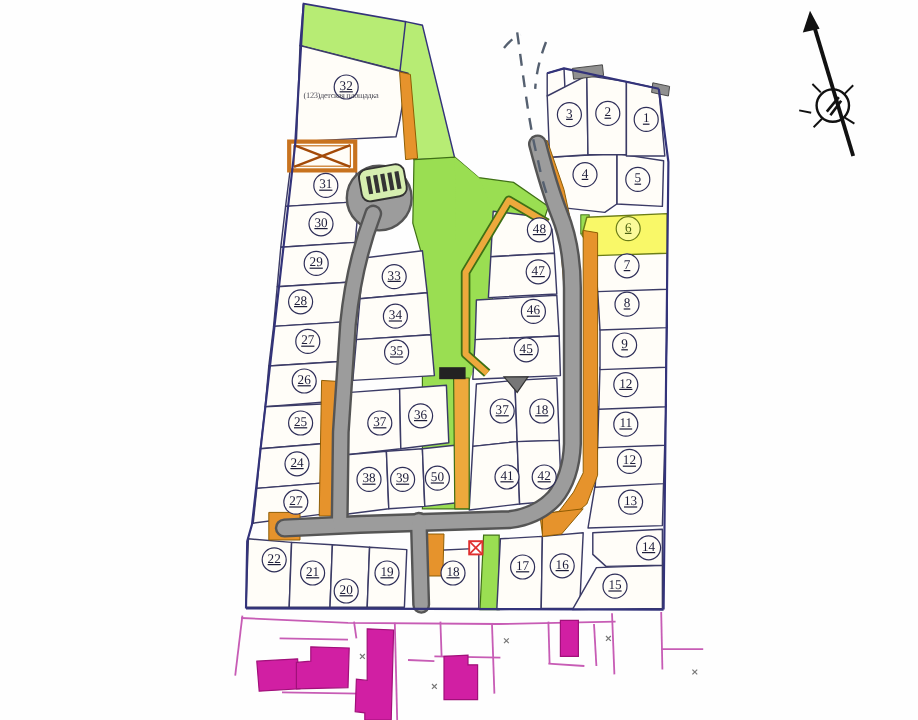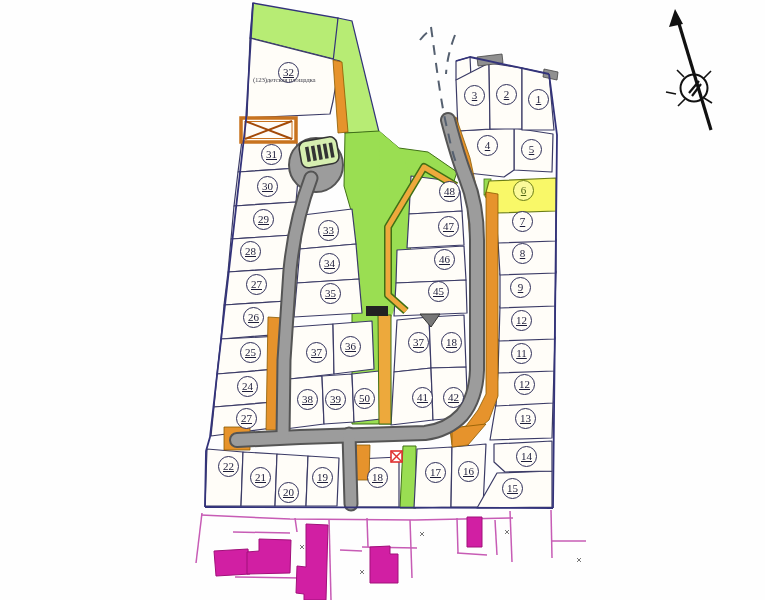--- a/index.html
+++ b/index.html
@@ -203,21 +203,21 @@
 <div class="lot" style="left:477px;top:135px">4</div>
 <div class="lot" style="left:521px;top:139px">5</div>
 <div class="lot green" style="left:513px;top:180px">6</div>
 <div class="lot" style="left:512px;top:211px">7</div>
 <div class="lot" style="left:512px;top:243px">8</div>
 <div class="lot" style="left:510px;top:277px">9</div>
 <div class="lot" style="left:511px;top:310px">12</div>
 <div class="lot" style="left:511px;top:343px">11</div>
 <div class="lot" style="left:514px;top:374px">12</div>
 <div class="lot" style="left:515px;top:408px">13</div>
-<div class="lot" style="left:516px;top:446px">14</div>
+<div class="lot" style="left:530px;top:446px">14</div>
 <div class="lot" style="left:502px;top:478px">15</div>
 <div class="lot" style="left:458px;top:461px">16</div>
 <div class="lot" style="left:425px;top:462px">17</div>
 <div class="lot" style="left:367px;top:467px">18</div>
 <div class="lot" style="left:312px;top:467px">19</div>
 <div class="lot" style="left:278px;top:482px">20</div>
 <div class="lot" style="left:250px;top:467px">21</div>
 <div class="lot" style="left:218px;top:456px">22</div>
 <div class="lot" style="left:236px;top:408px">27</div>
 <div class="lot" style="left:237px;top:376px">24</div>

